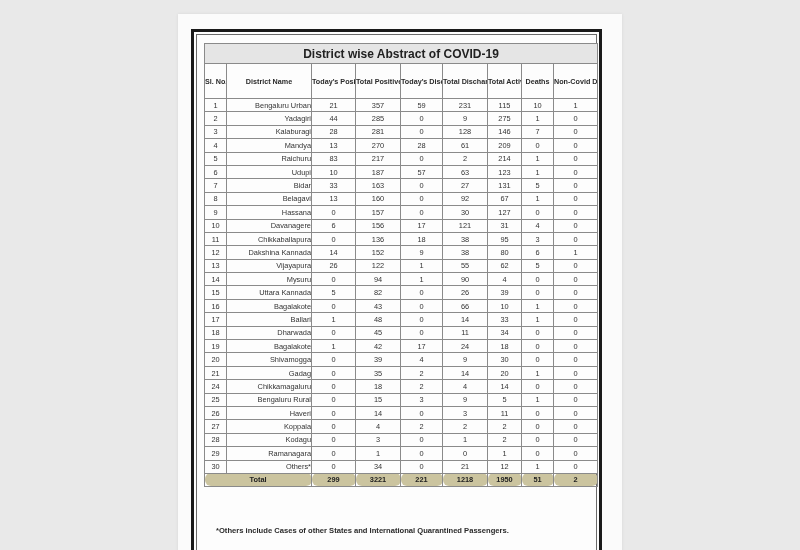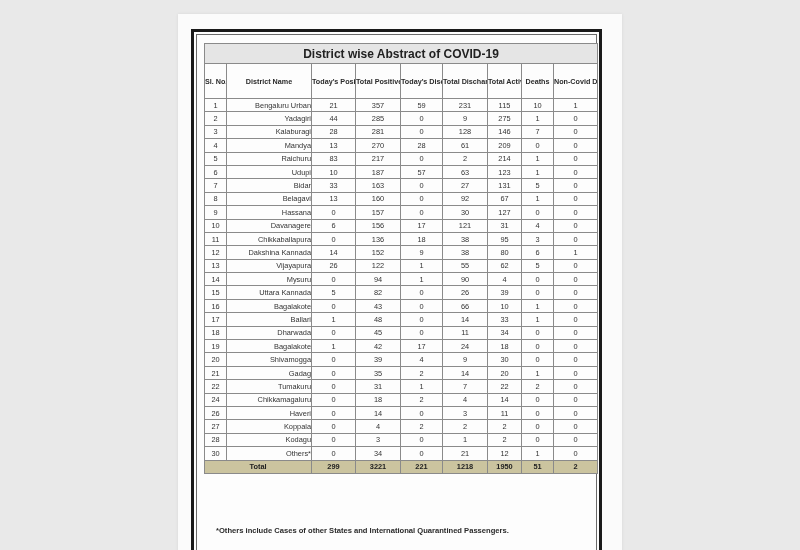--- a/index.html
+++ b/index.html
@@ -80,20 +80,21 @@
     }
     .data-row td.name {
       text-align: right;
       padding-left: 16px;
     }
     .total-row td {
       background: #cbc49f;
       font-weight: bold;
       height: 12px;
       color: #222;
+      border-radius: 6px;
     }
     .footnote {
       position: absolute;
       left: 22px;
       top: 494px;
       font-size: 7.6px;
       font-weight: bold;
       color: #2a2a2a;
       white-space: nowrap;
     }
@@ -359,42 +360,42 @@
             <td class="name">Gadag</td>
             <td>0</td>
             <td>35</td>
             <td>2</td>
             <td>14</td>
             <td>20</td>
             <td>1</td>
             <td>0</td>
           </tr>
           <tr class="data-row">
-            <td>22</td>
-            <td class="name">Tumakuru</td>
-            <td>0</td>
-            <td>31</td>
-            <td>1</td>
-            <td>7</td>
-            <td>22</td>
-            <td>2</td>
-            <td>0</td>
-          </tr>
-          <tr class="data-row">
             <td>24</td>
             <td class="name">Chikkamagaluru</td>
             <td>0</td>
             <td>18</td>
             <td>2</td>
             <td>4</td>
             <td>14</td>
             <td>0</td>
             <td>0</td>
           </tr>
           <tr class="data-row">
+            <td>25</td>
+            <td class="name">Bengaluru Rural</td>
+            <td>0</td>
+            <td>15</td>
+            <td>3</td>
+            <td>9</td>
+            <td>5</td>
+            <td>1</td>
+            <td>0</td>
+          </tr>
+          <tr class="data-row">
             <td>26</td>
             <td class="name">Haveri</td>
             <td>0</td>
             <td>14</td>
             <td>0</td>
             <td>3</td>
             <td>11</td>
             <td>0</td>
             <td>0</td>
           </tr>
@@ -410,20 +411,31 @@
             <td>0</td>
           </tr>
           <tr class="data-row">
             <td>28</td>
             <td class="name">Kodagu</td>
             <td>0</td>
             <td>3</td>
             <td>0</td>
             <td>1</td>
             <td>2</td>
+            <td>0</td>
+            <td>0</td>
+          </tr>
+          <tr class="data-row">
+            <td>29</td>
+            <td class="name">Ramanagara</td>
+            <td>0</td>
+            <td>1</td>
+            <td>0</td>
+            <td>0</td>
+            <td>1</td>
             <td>0</td>
             <td>0</td>
           </tr>
           <tr class="data-row">
             <td>30</td>
             <td class="name">Others*</td>
             <td>0</td>
             <td>34</td>
             <td>0</td>
             <td>21</td>

